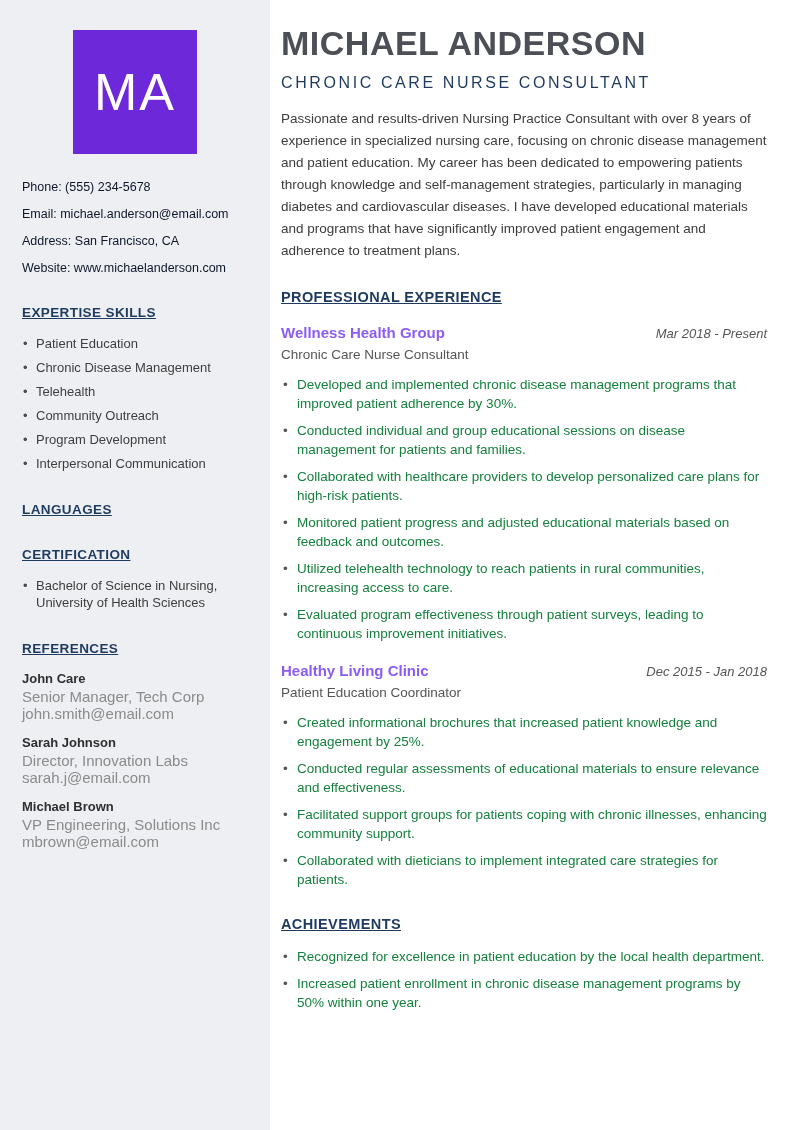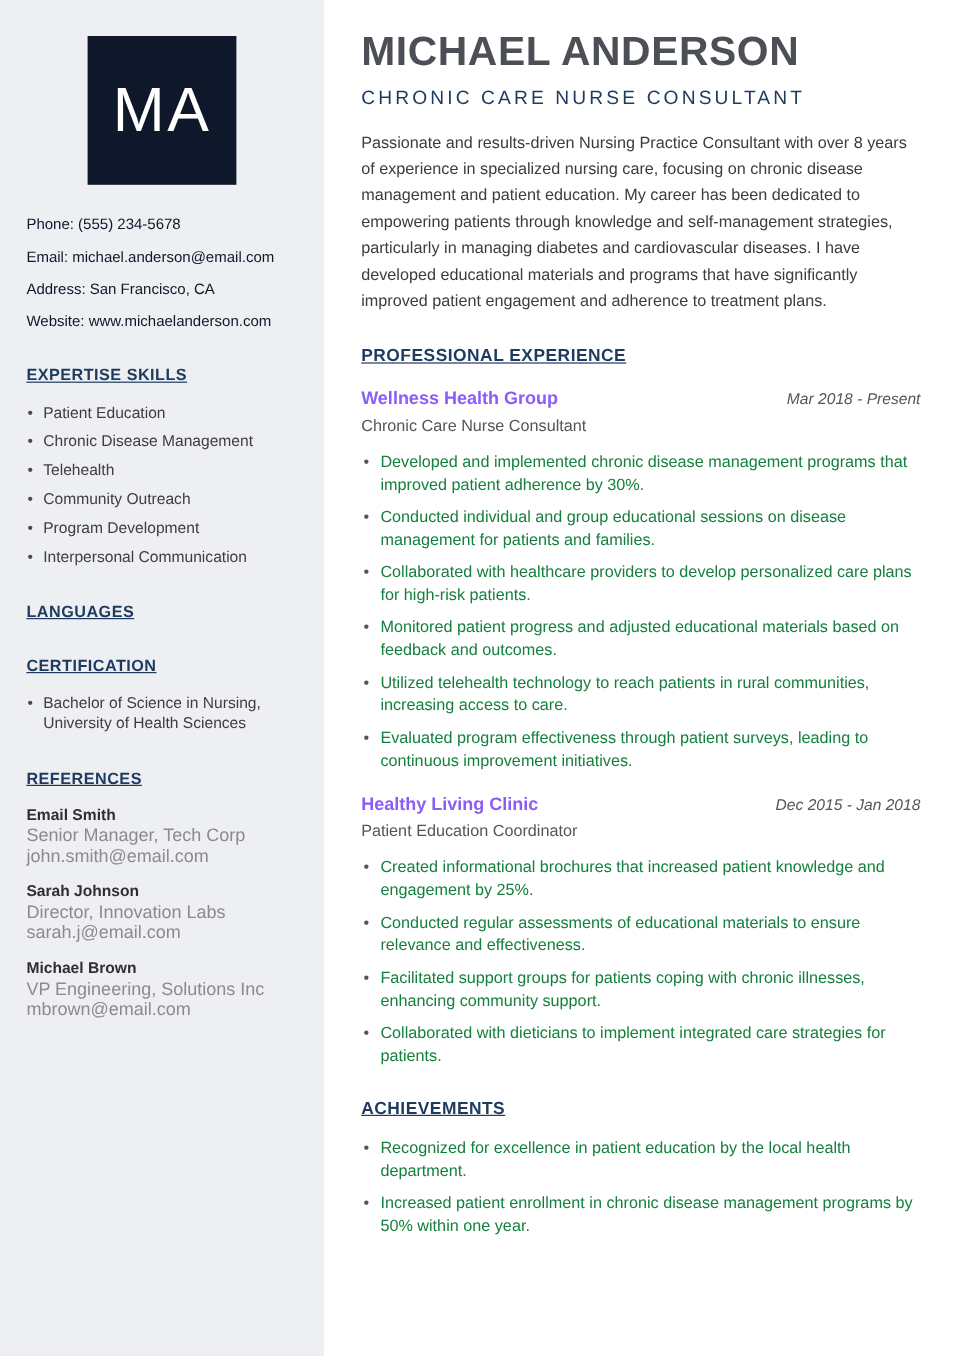--- a/index.html
+++ b/index.html
@@ -14,21 +14,21 @@
 
   
   .sidebar {
     position: absolute; top: 0; left: 0;
     width: 270px; height: 1130px;
     background: #edeff2;
     padding: 30px 22px;
   }
   .monogram {
     width: 124px; height: 124px;
-    background: #0f172a;
+    background: #6d28d9;
     margin: 0 auto 26px auto;
     display: flex; align-items: center; justify-content: center;
   }
   .monogram span {
     color: #ffffff; font-size: 52px; font-weight: 400; letter-spacing: 2px;
   }
   .contact-line { font-size: 12.5px; color: #0f172a; margin-bottom: 13px; }
 
   .side-heading {
     font-size: 13.5px; font-weight: 700; color: #1e3a5f;
@@ -41,21 +41,21 @@
     font-size: 13px; line-height: 17px; color: #3e3e3e;
     margin-bottom: 7px;
   }
   .side-list li::before { content: "•"; position: absolute; left: 1px; color: #4a4a4a; }
 
   .ref { margin-bottom: 13px; }
   .ref-name { font-size: 13px; font-weight: 700; color: #2f2f2f; margin-bottom: 3px; }
   .ref-role, .ref-email { font-size: 15px; color: #8b8b8b; line-height: 16.5px; }
 
   
-  .main { margin-left: 270px; padding: 25px 33px 0 31px; }
+  .main { margin-left: 270px; padding: 25px 33px 0 11px; }
   .name { font-size: 34px; font-weight: 700; color: #4c4f55; letter-spacing: .5px; line-height: 1.1; }
   .title { font-size: 16px; color: #1e3a5f; letter-spacing: 2.6px; margin-top: 12px; }
   .summary { font-size: 13.5px; line-height: 22px; color: #3c3c3c; margin-top: 16px; }
 
   .main-heading {
     font-size: 14.5px; font-weight: 700; color: #1e3a5f;
     letter-spacing: .4px; text-decoration: underline;
     margin-top: 27px;
   }
   .job { margin-top: 19px; }
@@ -117,21 +117,21 @@
   <ul class="side-list">
 
       <li>Bachelor of Science in Nursing, University of Health Sciences</li>
 
   </ul>
 
   <h2 class="side-heading">REFERENCES</h2>
   <div>
 
       <div class="ref">
-        <p class="ref-name">Email Smith</p>
+        <p class="ref-name">John Care</p>
         <p class="ref-role">Senior Manager, Tech Corp</p>
         <p class="ref-email">john.smith@email.com</p>
       </div>
 
       <div class="ref">
         <p class="ref-name">Sarah Johnson</p>
         <p class="ref-role">Director, Innovation Labs</p>
         <p class="ref-email">sarah.j@email.com</p>
       </div>
 

